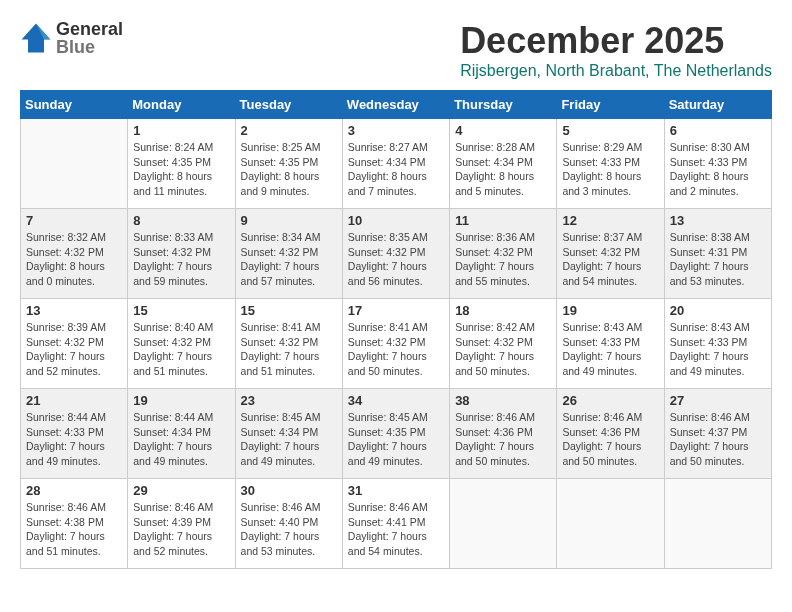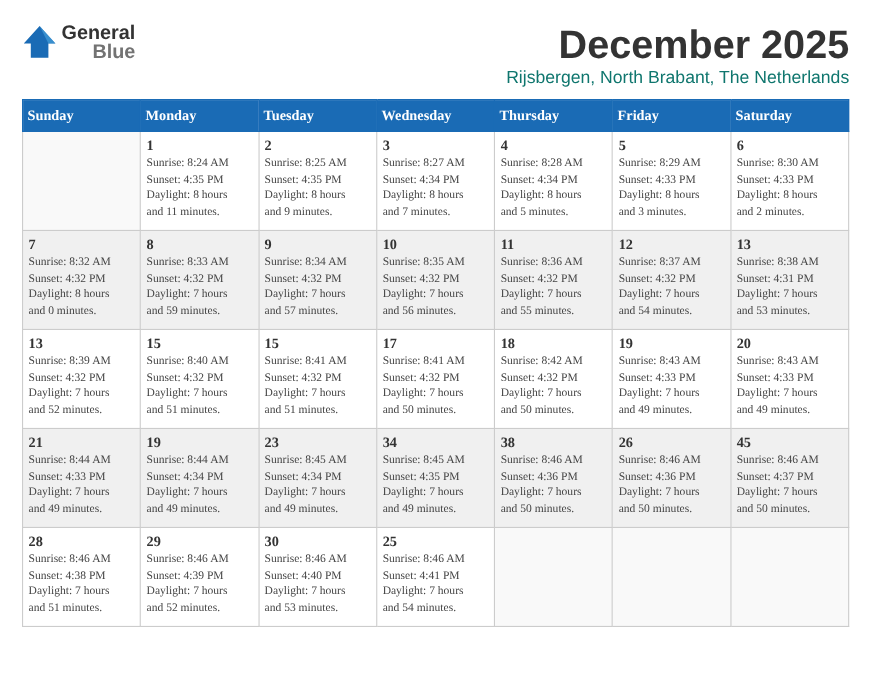--- a/index.html
+++ b/index.html
@@ -13,52 +13,50 @@
     .header-area {
       display: flex;
       align-items: flex-start;
       justify-content: space-between;
       margin-bottom: 10px;
     }
     .logo {
       display: flex;
       align-items: center;
       gap: 4px;
-      text-align: right;
     }
     .logo-text {
       display: flex;
       flex-direction: column;
       font-size: 18px;
       font-weight: bold;
       line-height: 1;
     }
     .logo-text span:first-child { color: #333; }
     .logo-text span:last-child { color: #737373; }
     .logo-icon {
       width: 32px;
       height: 32px;
     }
     .title-area {
-      text-align: right;
+      text-align: left;
     }
     .main-title {
       font-size: 36px;
       font-weight: bold;
       color: #333;
     }
     .subtitle {
       font-size: 16px;
       color: #0f766e;
     }
     .calendar {
       width: 100%;
       border-collapse: collapse;
       font-size: 11px;
-      font-family: Liberation Serif, serif;
     }
     .calendar thead th {
       background: #1a6bb5;
       color: #fff;
       padding: 6px 4px;
       text-align: left;
       font-size: 13px;
       font-weight: bold;
       border: 1px solid #1a6bb5;
     }
@@ -227,39 +225,39 @@
         </td>
         <td>
           <span class="day-num">38</span>
           <div class="day-info">Sunrise: 8:46 AM<br>Sunset: 4:36 PM<br>Daylight: 7 hours<br>and 50 minutes.</div>
         </td>
         <td>
           <span class="day-num">26</span>
           <div class="day-info">Sunrise: 8:46 AM<br>Sunset: 4:36 PM<br>Daylight: 7 hours<br>and 50 minutes.</div>
         </td>
         <td>
-          <span class="day-num">45</span>
+          <span class="day-num">27</span>
           <div class="day-info">Sunrise: 8:46 AM<br>Sunset: 4:37 PM<br>Daylight: 7 hours<br>and 50 minutes.</div>
         </td>
       </tr>
       <tr>
         <td>
           <span class="day-num">28</span>
           <div class="day-info">Sunrise: 8:46 AM<br>Sunset: 4:38 PM<br>Daylight: 7 hours<br>and 51 minutes.</div>
         </td>
         <td>
           <span class="day-num">29</span>
           <div class="day-info">Sunrise: 8:46 AM<br>Sunset: 4:39 PM<br>Daylight: 7 hours<br>and 52 minutes.</div>
         </td>
         <td>
           <span class="day-num">30</span>
           <div class="day-info">Sunrise: 8:46 AM<br>Sunset: 4:40 PM<br>Daylight: 7 hours<br>and 53 minutes.</div>
         </td>
         <td>
-          <span class="day-num">25</span>
+          <span class="day-num">31</span>
           <div class="day-info">Sunrise: 8:46 AM<br>Sunset: 4:41 PM<br>Daylight: 7 hours<br>and 54 minutes.</div>
         </td>
         <td class="empty-cell"></td>
         <td class="empty-cell"></td>
         <td class="empty-cell"></td>
       </tr>
     </tbody>
 </table>
 
 </body></html>

